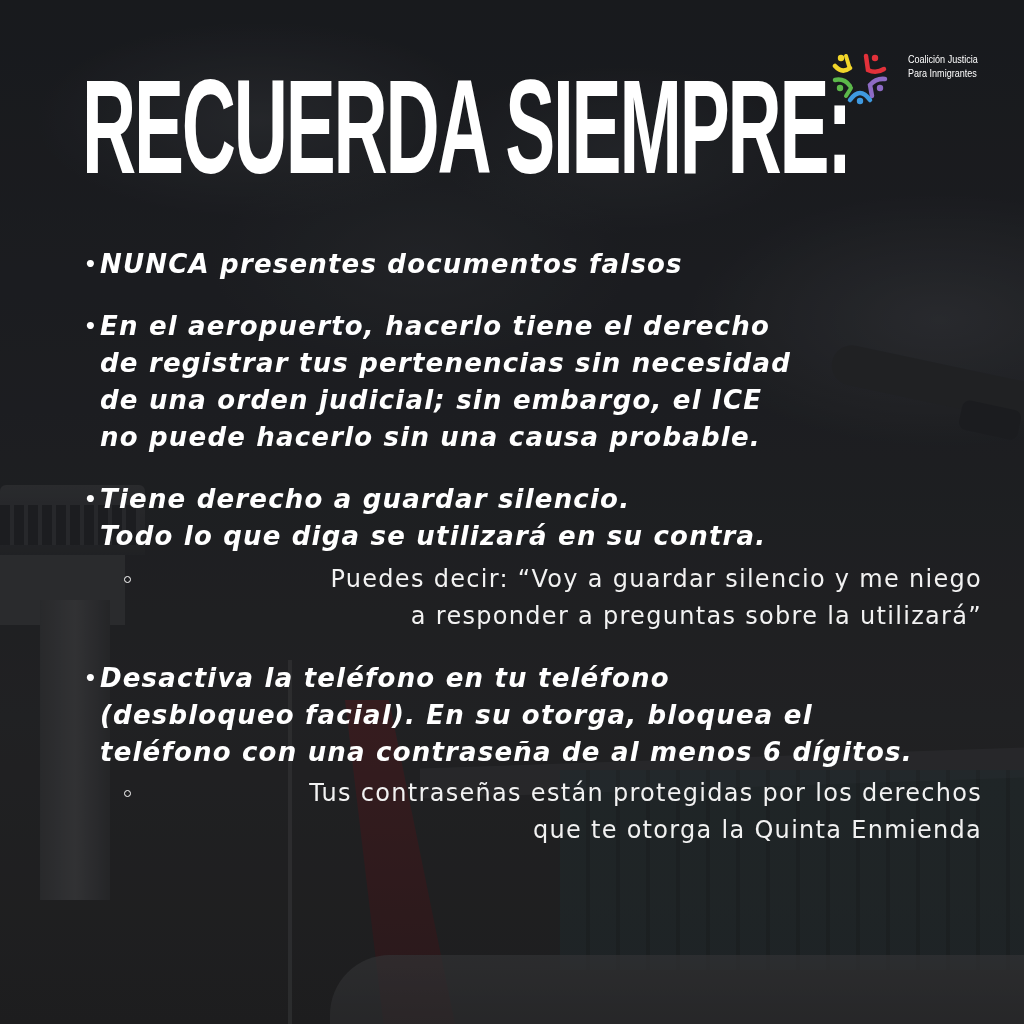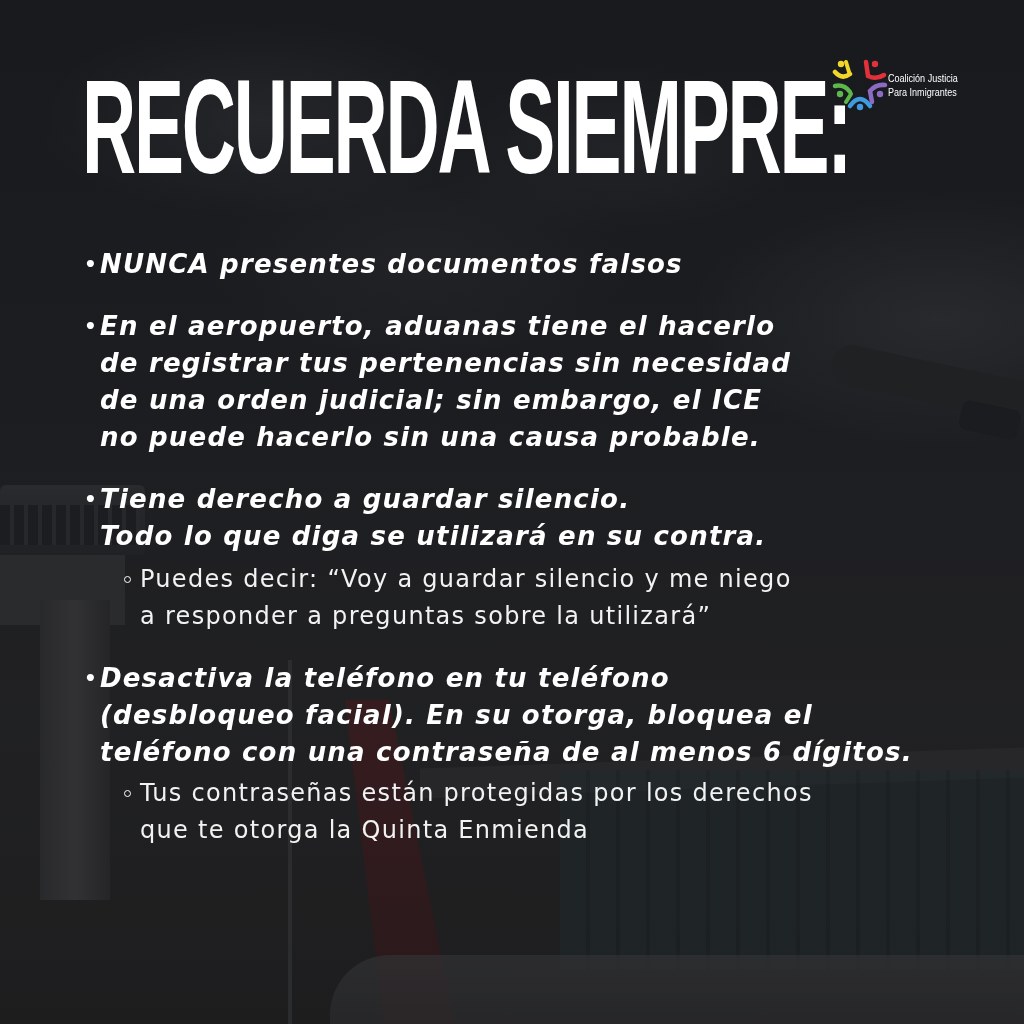--- a/index.html
+++ b/index.html
@@ -107,24 +107,24 @@
       letter-spacing: -4px;
       transform: scaleX(0.56);
       transform-origin: left top;
       white-space: nowrap;
       color: #ffffff;
     }
 
     .logo {
       position: absolute;
       left: 832px;
-      top: 58px;
+      top: 52px;
       display: flex;
-      align-items: center;
-      gap: 0;
+      align-items: flex-start;
+      gap: 20px;
     }
     .logo-mark { width: 56px; height: 54px; }
     .logo-text {
       font-family: "Liberation Sans", sans-serif;
       font-size: 10.5px;
       line-height: 14px;
       color: #ffffff;
       transform: scaleX(0.86);
       transform-origin: left center;
     }
@@ -157,20 +157,21 @@
     .b2 { margin-bottom: 25px; }
     .b3 { margin-bottom: 0; }
     .sub {
       position: relative;
       padding-left: 58px;
       font-weight: 400;
       font-size: 24px;
       line-height: 37px;
       letter-spacing: 1.3px;
       color: #f2f2f2;
+      text-align: right;
     }
     .sub .ring {
       position: absolute;
       left: 42px;
       top: 15px;
       width: 7px;
       height: 7px;
       border: 1.5px solid #ffffff;
       border-radius: 50%;
       box-sizing: border-box;
@@ -227,21 +228,21 @@
     </div>
 
     <div class="bullets">
       <div class="bullet b1">
         <span class="dot">•</span>
         <span class="line">NUNCA presentes documentos falsos</span>
       </div>
 
       <div class="bullet b2">
         <span class="dot">•</span>
-        <span class="line">En el aeropuerto, aduanas tiene el hacerlo</span>
+        <span class="line">En el aeropuerto, hacerlo tiene el derecho</span>
         <span class="line">de registrar tus pertenencias sin necesidad</span>
         <span class="line">de una orden judicial; sin embargo, el ICE</span>
         <span class="line">no puede hacerlo sin una causa probable.</span>
       </div>
 
       <div class="bullet b3">
         <span class="dot">•</span>
         <span class="line">Tiene derecho a guardar silencio.</span>
         <span class="line">Todo lo que diga se utilizará en su contra.</span>
       </div>

